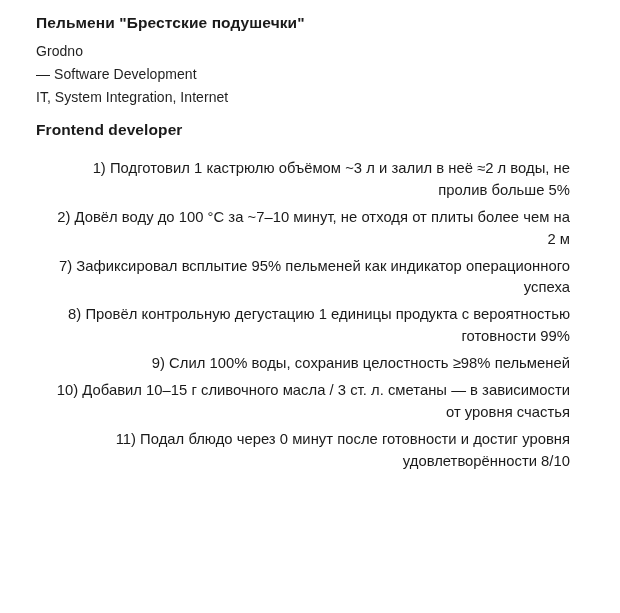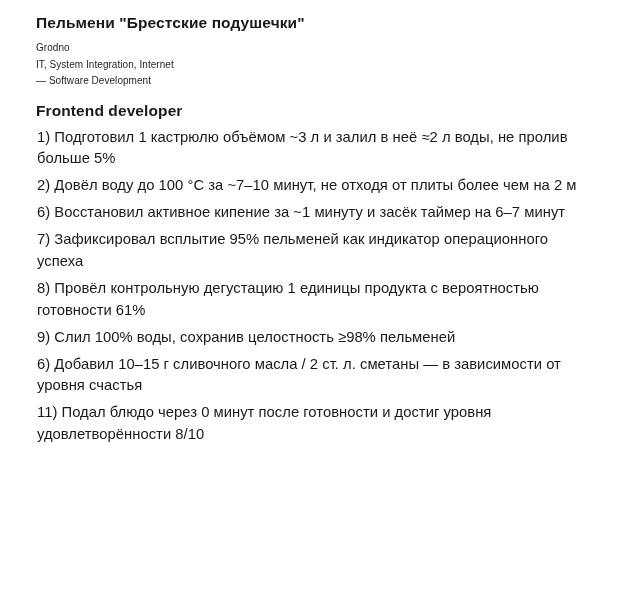--- a/index.html
+++ b/index.html
@@ -22,63 +22,63 @@
     background: #ffffff;
   }
   .doc-title {
     font-size: 15.5px;
     font-weight: bold;
     line-height: 1.45;
     margin: 0 0 6px 0;
     letter-spacing: 0.1px;
   }
   .meta-line {
-    font-size: 10px;
+    font-size: 14px;
     line-height: 1.62;
     margin: 0;
     color: #1f1f1f;
     letter-spacing: 0.05px;
   }
   .section-head {
     font-size: 15.5px;
     font-weight: bold;
     line-height: 1.45;
-    margin: 11px 0 4px 0;
+    margin: 11px 0 12px 0;
     letter-spacing: 0.1px;
   }
   .steps {
     list-style: none;
-    margin: 1px;
+    margin: 16px;
     padding: 0;
+    text-align: right;
   }
   .step {
     font-size: 14.8px;
     line-height: 1.48;
     margin: 0 0 5px 0;
     color: #1a1a1a;
     letter-spacing: 0.02px;
   }
 </style>
 </head>
 <body>
 
 <div class="page">
 
   <h1 class="doc-title">Пельмени "Брестские подушечки"</h1>
 
   <p class="meta-line">Grodno</p>
+  <p class="meta-line">— Software Development</p>
   <p class="meta-line">IT, System Integration, Internet</p>
-  <p class="meta-line">— Software Development</p>
 
   <h2 class="section-head">Frontend developer</h2>
 
   <ul class="steps">
     <li class="step">1) Подготовил 1 кастрюлю объёмом ~3 л и залил в неё ≈2 л воды, не пролив больше 5%</li>
     <li class="step">2) Довёл воду до 100 °C за ~7–10 минут, не отходя от плиты более чем на 2 м</li>
-    <li class="step">6) Восстановил активное кипение за ~1 минуту и засёк таймер на 6–7 минут</li>
     <li class="step">7) Зафиксировал всплытие 95% пельменей как индикатор операционного успеха</li>
-    <li class="step">8) Провёл контрольную дегустацию 1 единицы продукта с вероятностью готовности 61%</li>
+    <li class="step">8) Провёл контрольную дегустацию 1 единицы продукта с вероятностью готовности 99%</li>
     <li class="step">9) Слил 100% воды, сохранив целостность ≥98% пельменей</li>
-    <li class="step">6) Добавил 10–15 г сливочного масла / 2 ст. л. сметаны — в зависимости от уровня счастья</li>
+    <li class="step">10) Добавил 10–15 г сливочного масла / 3 ст. л. сметаны — в зависимости от уровня счастья</li>
     <li class="step">11) Подал блюдо через 0 минут после готовности и достиг уровня удовлетворённости 8/10</li>
   </ul>
 
 </div>
 
 </body></html>

